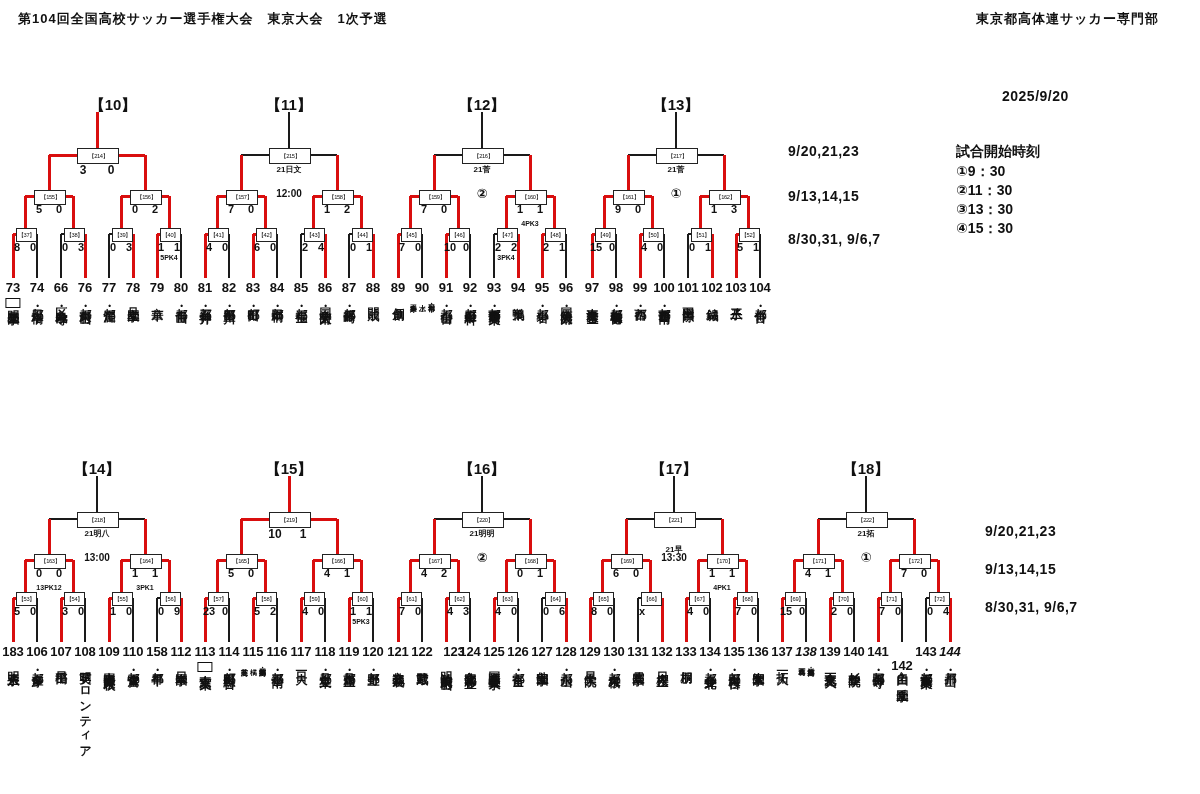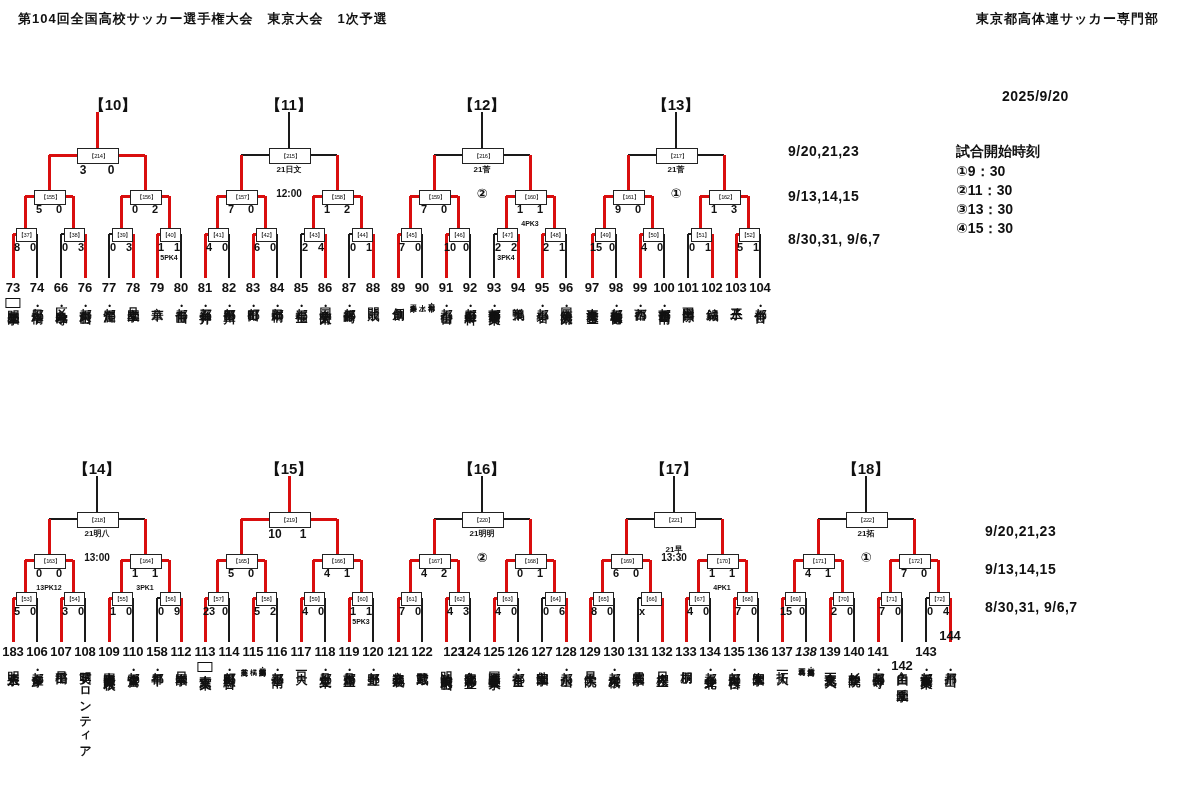--- a/index.html
+++ b/index.html
@@ -802,17 +802,17 @@
         <div class="tnum ctext" style="left: 60px; top: 184px;">139</div>
         <div class="vname ctext" style="left: 60px; top: 202px;">大東文化大一</div>
         <div class="tnum ctext" style="left: 84px; top: 184px;">140</div>
         <div class="vname ctext" style="left: 84px; top: 202px;">杉並学院</div>
         <div class="tnum ctext" style="left: 108px; top: 184px;">141</div>
         <div class="vname ctext" style="left: 108px; top: 202px;">都・国分寺</div>
         <div class="tnum ctext" style="left: 132px; top: 184px; margin-top: 14px;">142</div>
         <div class="vname ctext" style="left: 132px; top: 202px;">自由ヶ丘学園</div>
         <div class="tnum ctext" style="left: 156px; top: 184px;">143</div>
         <div class="vname ctext" style="left: 156px; top: 202px;">都・江東商業</div>
-        <div class="tnum ctext" style="left: 180px; top: 168px;">144</div>
+        <div class="tnum ctext" style="left: 180px; top: 184px; font-style: italic;">144</div>
         <div class="vname ctext" style="left: 180px; top: 202px;">都・戸山</div>
       </div>
     </div>
 </div>
 
 </body></html>

